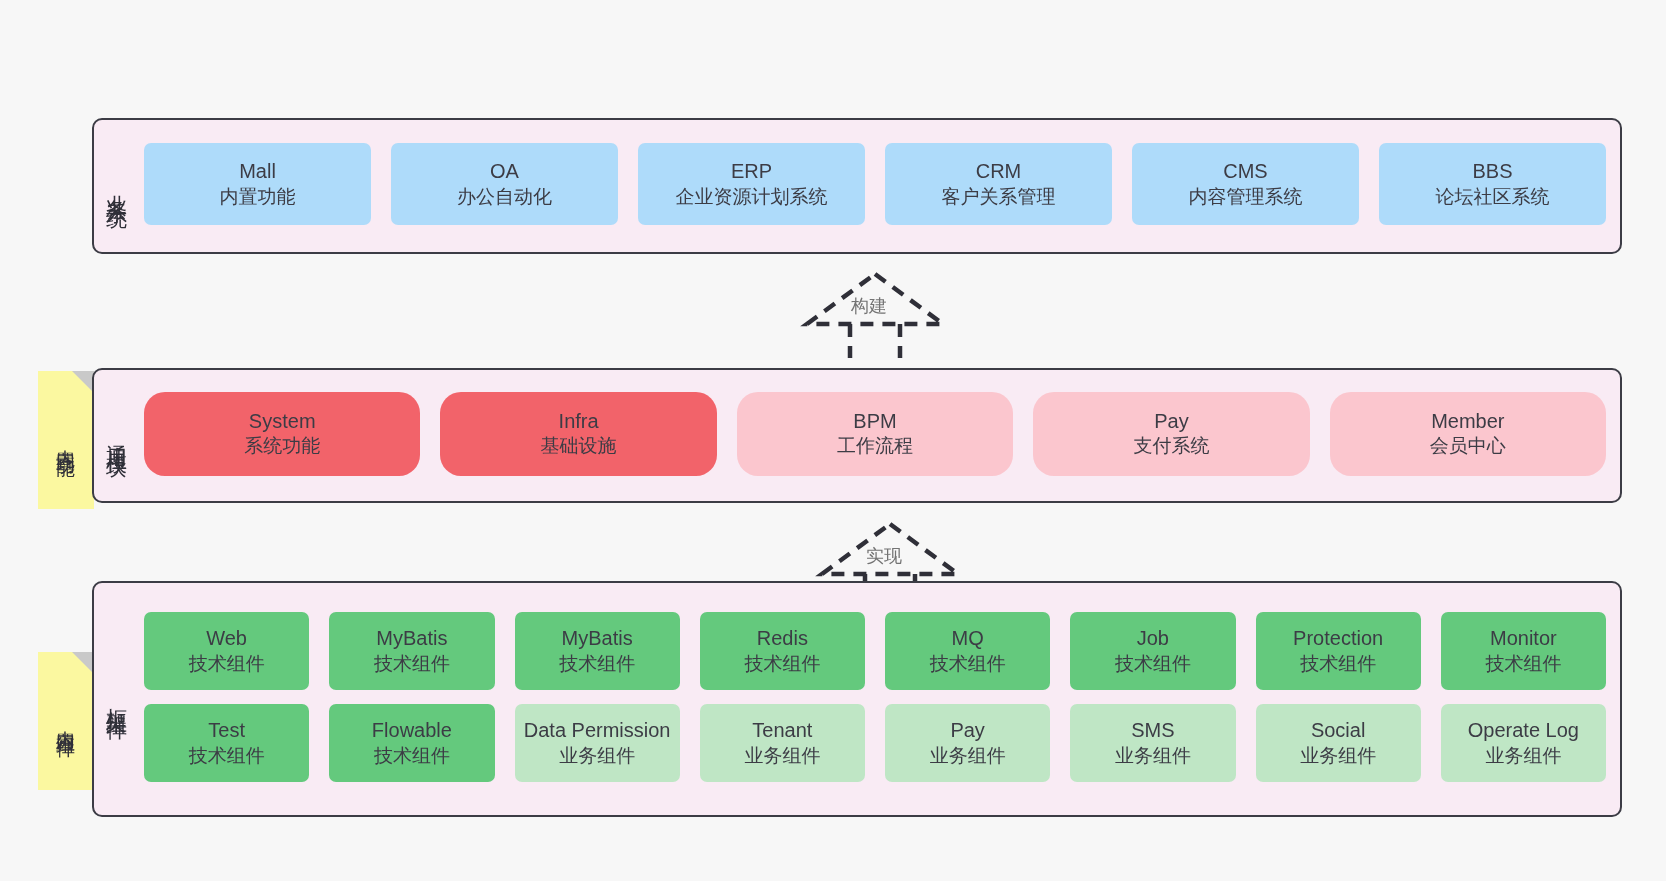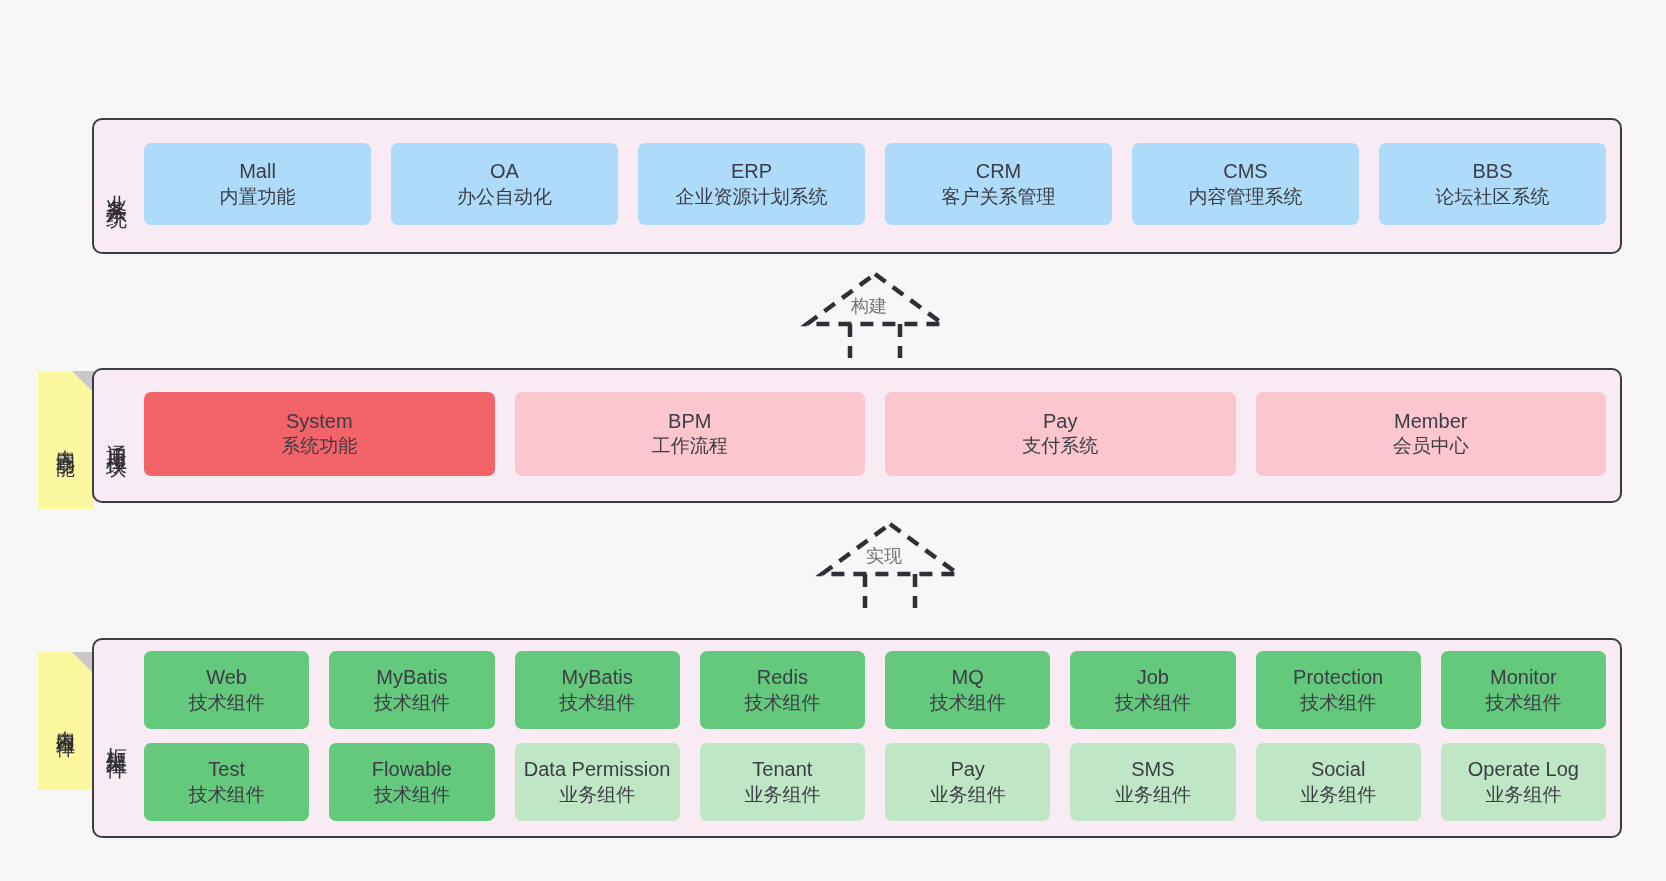--- a/index.html
+++ b/index.html
@@ -76,21 +76,21 @@
     justify-content: center;
     text-align: center;
     line-height: 1.28;
     box-sizing: border-box;
     padding: 4px 6px;
   }
   .card .en { font-size: 20px; }
   .card .cn { font-size: 19px; }
 
   .h-biz   { height: 82px; }
-  .h-mod   { height: 84px; }
+  .h-mod   { height: 84px; border-radius: 21px; }
   .h-comp  { height: 78px; }
 
   .c-blue        { background: #aedbfa; }
   .c-red         { background: #f2636a; }
   .c-pink        { background: #fbc6ce; }
   .c-green       { background: #64c97d; }
   .c-lightgreen  { background: #bfe6c5; align-items: center; }
 
   
   .sticky {
@@ -189,20 +189,24 @@
   <div class="layer" id="layer-common" style="left:92px; top:368px; width:1530px; height:135px;">
     <div class="layer-title">通用模块</div>
     <div class="layer-body">
       <div class="row">
 
         <div class="card h-mod c-red">
           <span class="en">System</span>
           <span class="cn">系统功能</span>
         </div>
 
+        <div class="card h-mod c-red">
+          <span class="en">Infra</span>
+          <span class="cn">基础设施</span>
+        </div>
 
         <div class="card h-mod c-pink">
           <span class="en">BPM</span>
           <span class="cn">工作流程</span>
         </div>
 
         <div class="card h-mod c-pink">
           <span class="en">Pay</span>
           <span class="cn">支付系统</span>
         </div>
@@ -221,21 +225,21 @@
     <path d="M75 6 L143 56 L7 56 Z" fill="#f7f7f7" stroke="#2f2f38" stroke-width="4.5" stroke-dasharray="13 9" stroke-linejoin="miter"></path>
     <path d="M50 56 L50 90 M100 56 L100 90" fill="none" stroke="#2f2f38" stroke-width="4.5" stroke-dasharray="13 9"></path>
   </svg>
   <div class="uml-label" style="left:866px; top:544px;">实现</div>
 
   <div class="sticky" style="left:38px; top:652px; width:56px; height:138px;">
     <span class="fold"></span>
     <span>内置组件</span>
   </div>
 
-  <div class="layer" id="layer-framework" style="left:92px; top:638px; width:1530px; height:200px;">
+  <div class="layer" id="layer-framework" style="left:92px; top:581px; width:1530px; height:236px;">
     <div class="layer-title">框架组件</div>
     <div class="layer-body">
 
       <div class="row">
         <div class="card h-comp c-green">
           <span class="en">Web</span>
           <span class="cn">技术组件</span>
         </div>
         <div class="card h-comp c-green">
           <span class="en">MyBatis</span>

